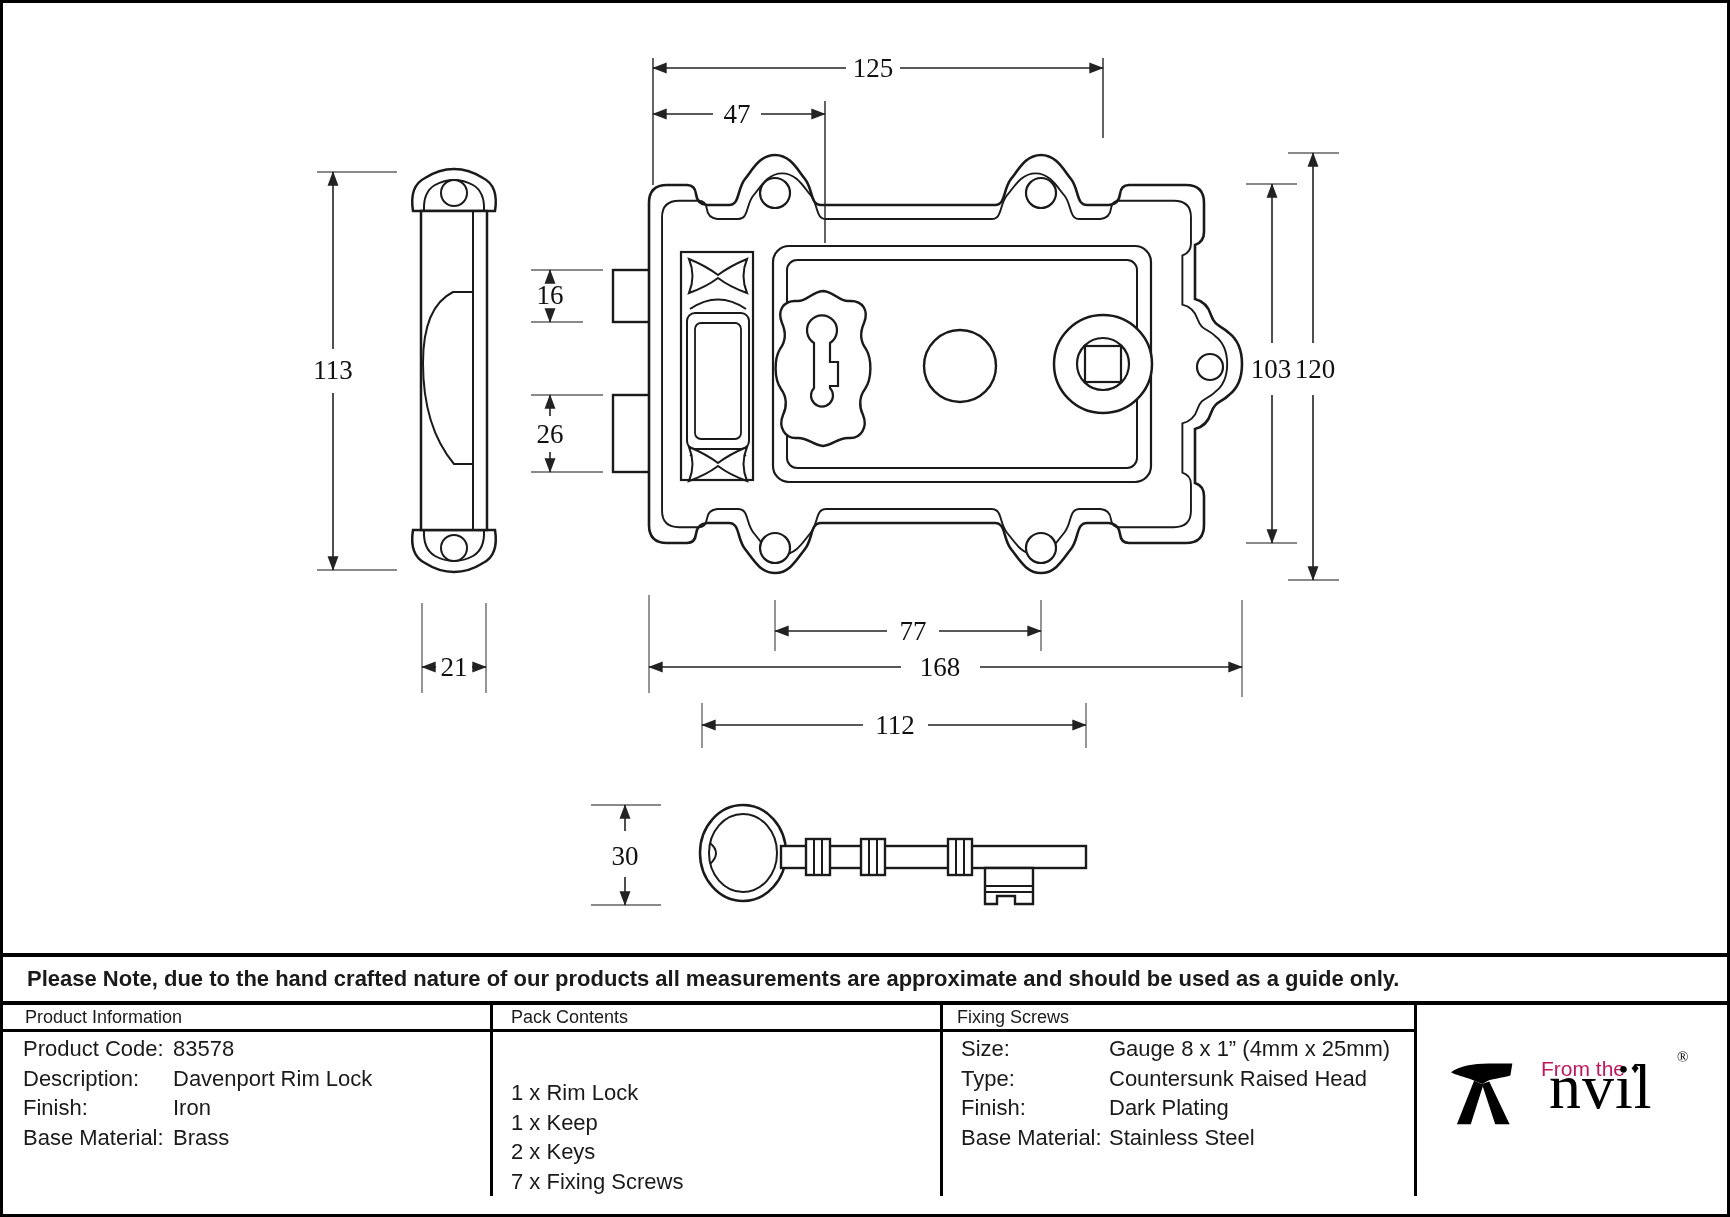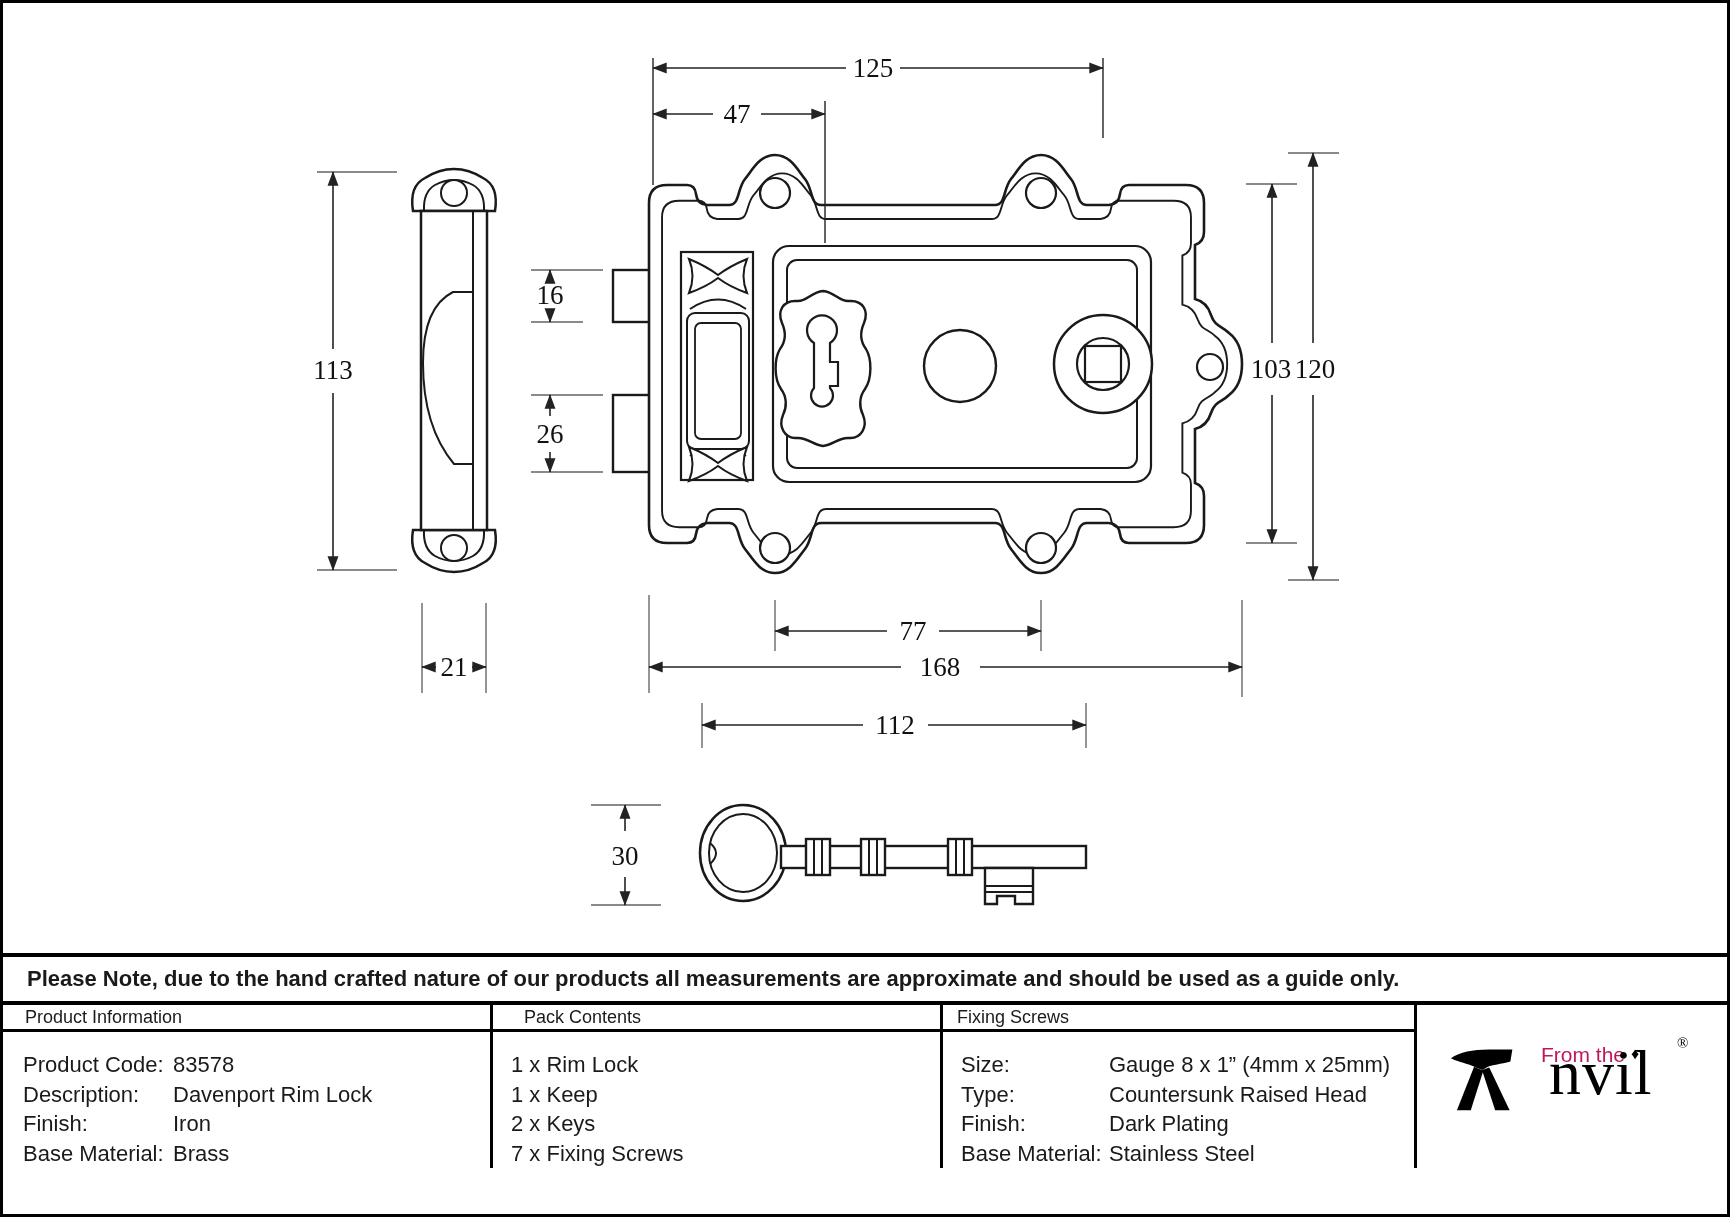--- a/index.html
+++ b/index.html
@@ -32,24 +32,24 @@
   .col{display:flex;flex-direction:column;}
   .col.divided{border-right:3px solid #000;}
   .th{
     height:27px;
     border-bottom:3px solid #000;
     display:flex;align-items:center;
     font-size:18px;
     padding-left:22px;
   }
   .col3 .th{padding-left:14px;}
-  .tbody{padding-top:18px;font-size:22px;line-height:29.5px;}
+  .tbody{padding-top:2px;font-size:22px;line-height:29.5px;}
   .kv{display:grid;grid-template-columns:150px 1fr;padding-left:20px;}
   .col3 .kv{grid-template-columns:148px 1fr;padding-left:18px;}
-  .list{padding-left:18px;}
+  .list{padding-left:18px;margin-top:44px;}
   
   .logo-cell{display:flex;align-items:center;justify-content:center;}
   .logo-box{position:relative;width:262px;height:104px;}
   .anvil-a{position:absolute;left:2px;top:10px;width:78px;height:66px;}
   .from-the{
     position:absolute;left:100px;top:8px;
     font-family:Liberation Sans, sans-serif;font-size:21px;color:#be185d;
   }
   .diamond{position:absolute;left:190px;top:10px;font-size:16px;color:#000;}
   .nvil{
@@ -259,21 +259,21 @@
           <span>Iron</span>
         </div>
         <div class="kv">
           <span>Base Material:</span>
           <span>Brass</span>
         </div>
       </div>
     </div>
 
     <div class="col col2 divided">
-      <div class="th" style="padding-left:31px;">Pack Contents</div>
+      <div class="th" style="padding-left:18px;">Pack Contents</div>
       <div class="tbody list">
         <div>1 x Rim Lock</div>
         <div>1 x Keep</div>
         <div>2 x Keys</div>
         <div>7 x Fixing Screws</div>
       </div>
     </div>
 
     <div class="col col3 divided">
       <div class="th">Fixing Screws</div>

